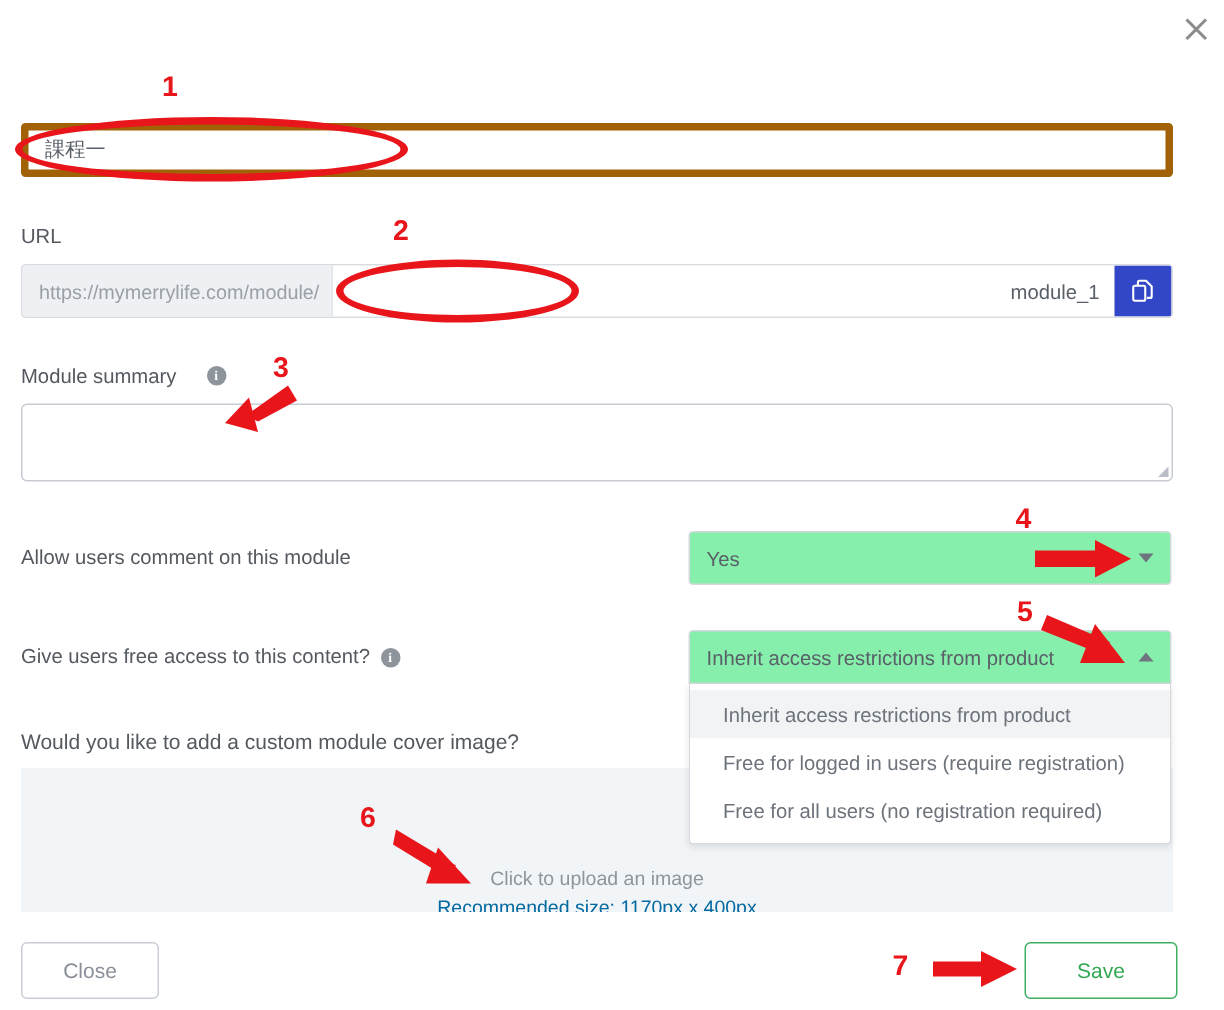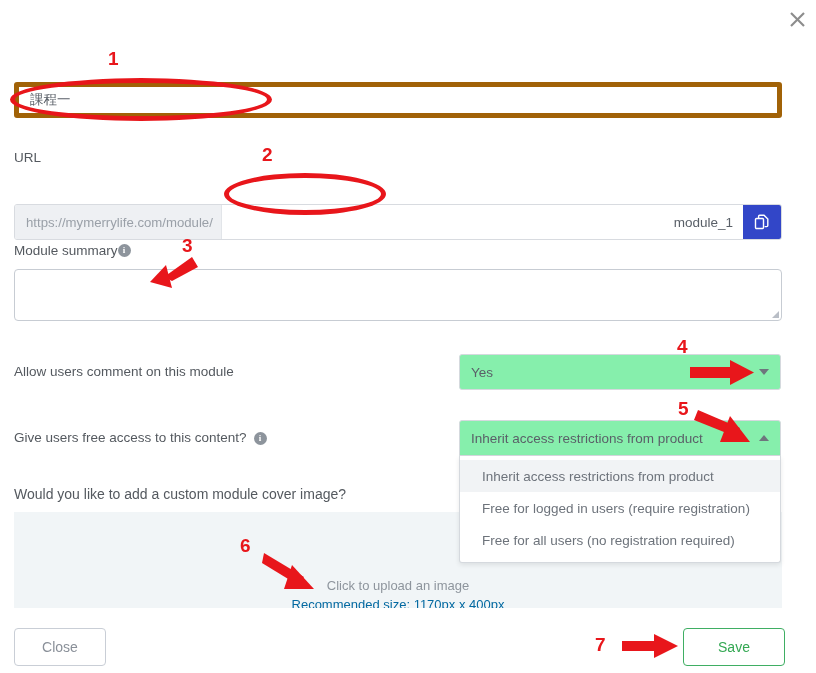--- a/index.html
+++ b/index.html
@@ -81,21 +81,20 @@
     position: absolute;
     left: 14px;
     top: 176px;
     width: 768px;
     height: 36px;
     display: flex;
     border: 1px solid #d8dbe0;
     border-radius: 3px;
     overflow: hidden;
     background: #fff;
-    margin-top: 28px;
   }
   #url-prefix {
     background: #eef0f3;
     color: #9aa0a8;
     font-size: 13.2px;
     display: flex;
     align-items: center;
     padding: 0 8px 0 11px;
     border-right: 1px solid #e2e5e9;
     white-space: nowrap;
@@ -120,21 +119,21 @@
     cursor: pointer;
   }
 
   
   #summary-label-row {
     position: absolute;
     left: 14px;
     top: 243px;
     display: flex;
     align-items: center;
-    gap: 0;
+    gap: 20px;
   }
   #summary-box {
     position: absolute;
     left: 14px;
     top: 269px;
     width: 768px;
     height: 52px;
     border: 1px solid #c7ccd3;
     border-radius: 4px;
     background: #fff;

